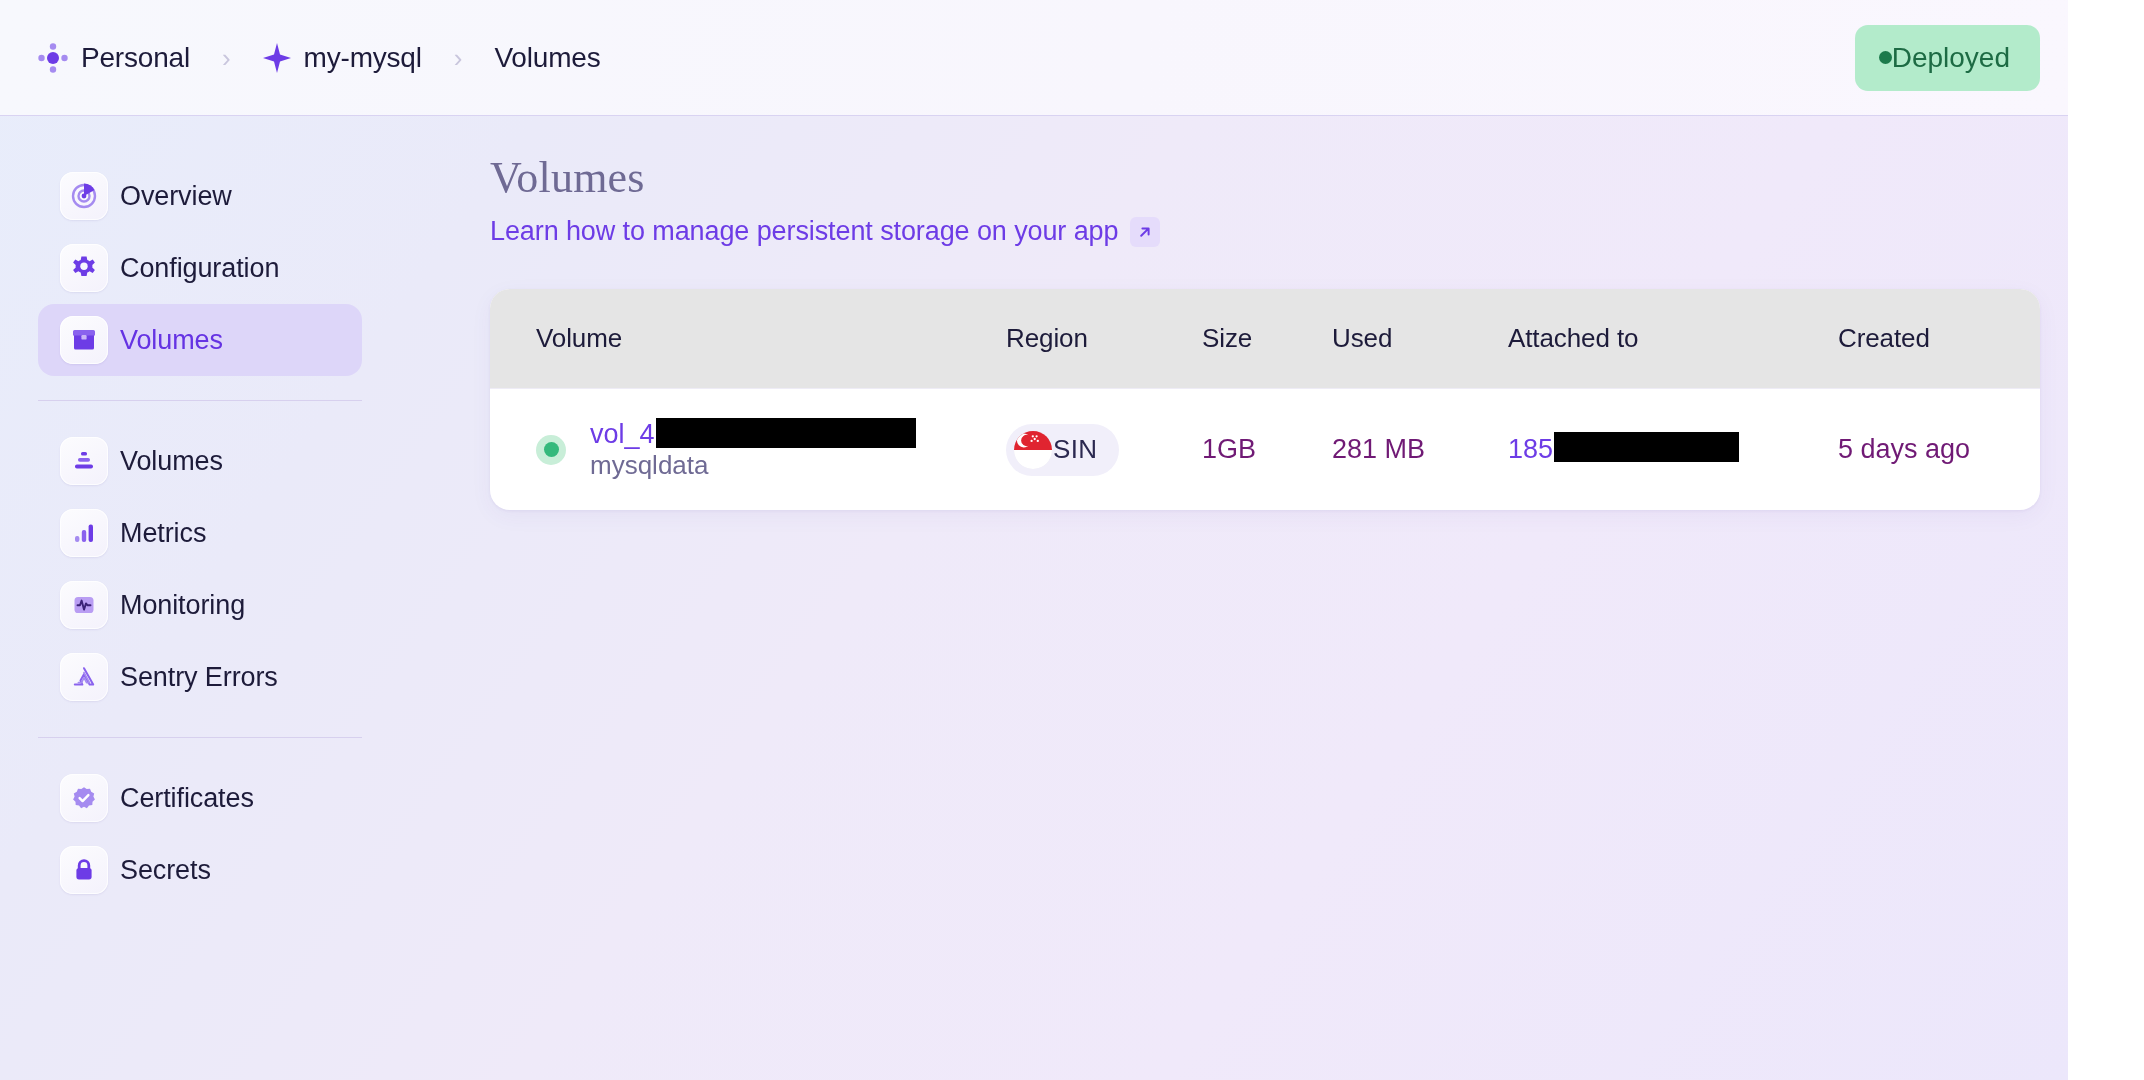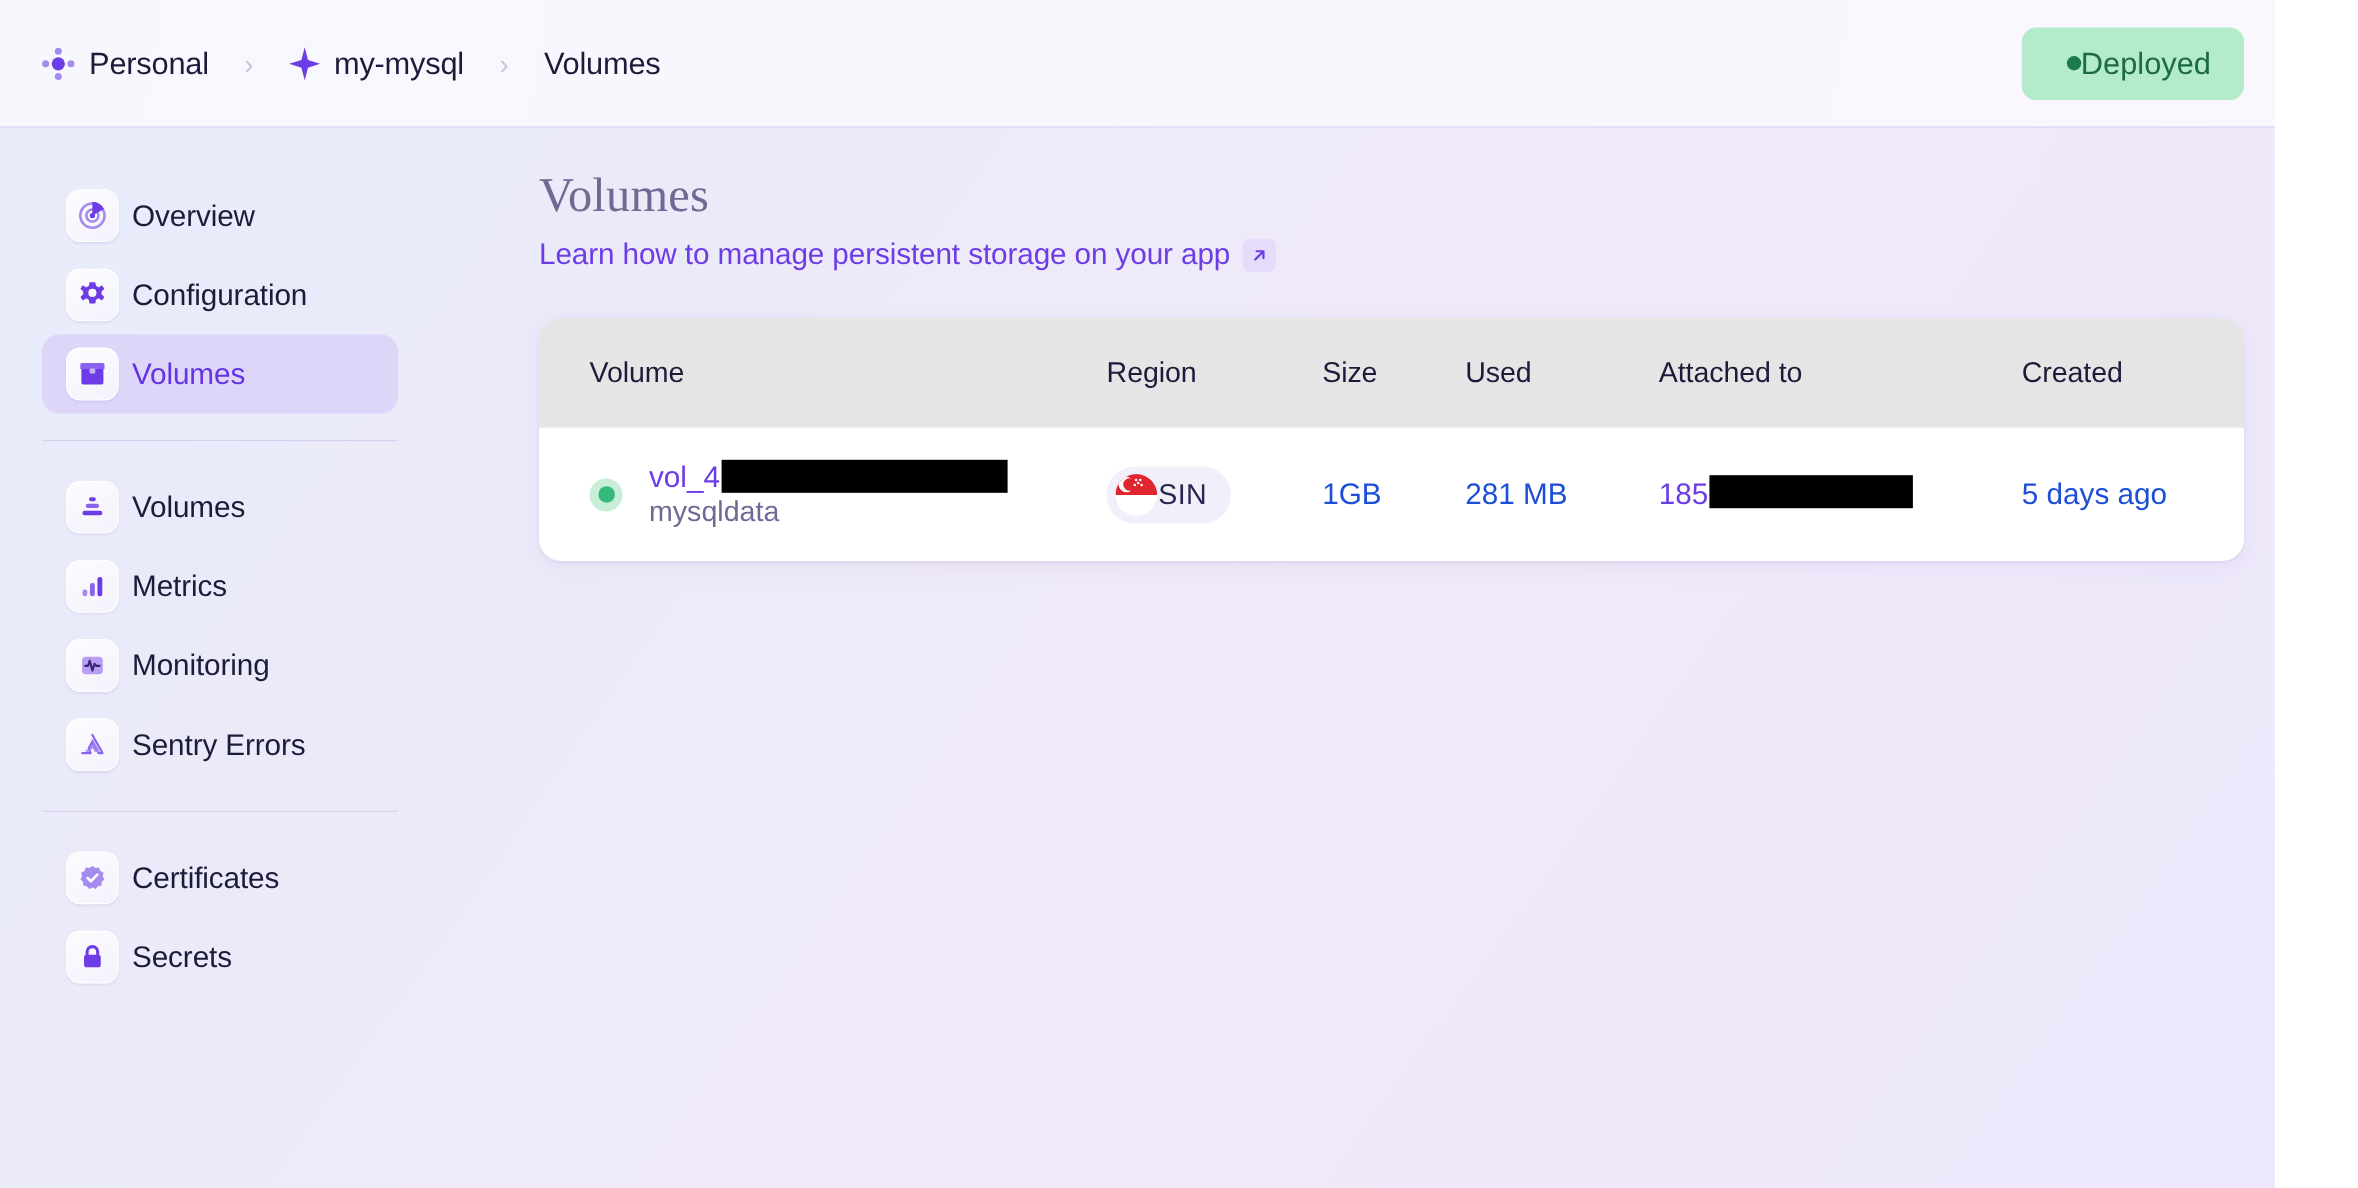--- a/index.html
+++ b/index.html
@@ -75,21 +75,21 @@
 
   .dots-icon { width: 30px; height: 30px; display:block; }
   .spark-icon { width: 28px; height: 30px; display:block; }
 
   .status-badge {
     display: flex;
     align-items: center;
     background: #b3ebcb;
     color: #1d6b44;
     border-radius: 13px;
-    padding: 17px 30px 17px 41px;
+    padding: 17px 30px 17px 24px;
     font-size: 28px;
     white-space: nowrap;
     cursor: pointer;
   }
   .status-dot {
     width: 13px; height: 13px; border-radius: 50%;
     background: #1d7a4c;
     flex: 0 0 13px;
   }
 
@@ -259,21 +259,21 @@
     border-radius: 999px;
     padding: 7px 22px 7px 8px;
   }
   .flag {
     width: 38px; height: 38px; border-radius: 50%;
     overflow: hidden; flex: 0 0 38px;
     box-shadow: inset 0 0 0 1px rgba(0,0,0,0.05);
   }
   .region-code { font-size: 26px; color: #2b2850; letter-spacing: 0.3px; }
 
-  .cell-muted { font-size: 27px; color: #1d4ed8; white-space: nowrap; }
+  .cell-muted { font-size: 27px; color: #701a75; white-space: nowrap; }
   .cell-link  { font-size: 27px; color: #6d3ce6; white-space: nowrap; display:flex; cursor:pointer; }
 </style>
 </head>
 <body>
 
 <div class="app">
 
   <div class="topbar">
 
     <div class="breadcrumb">

